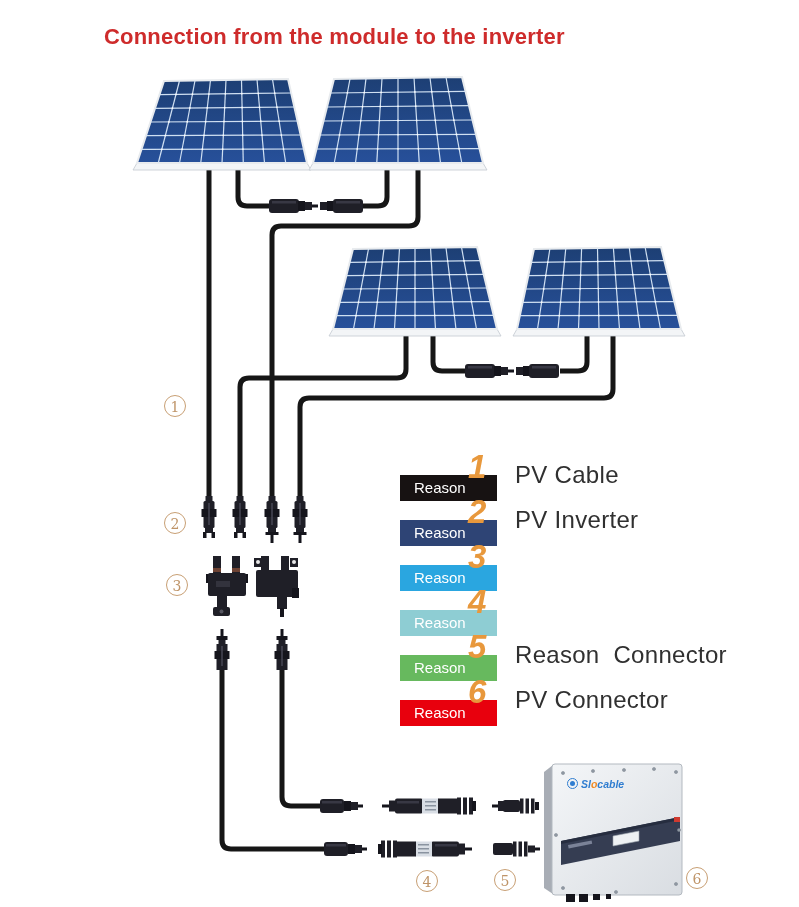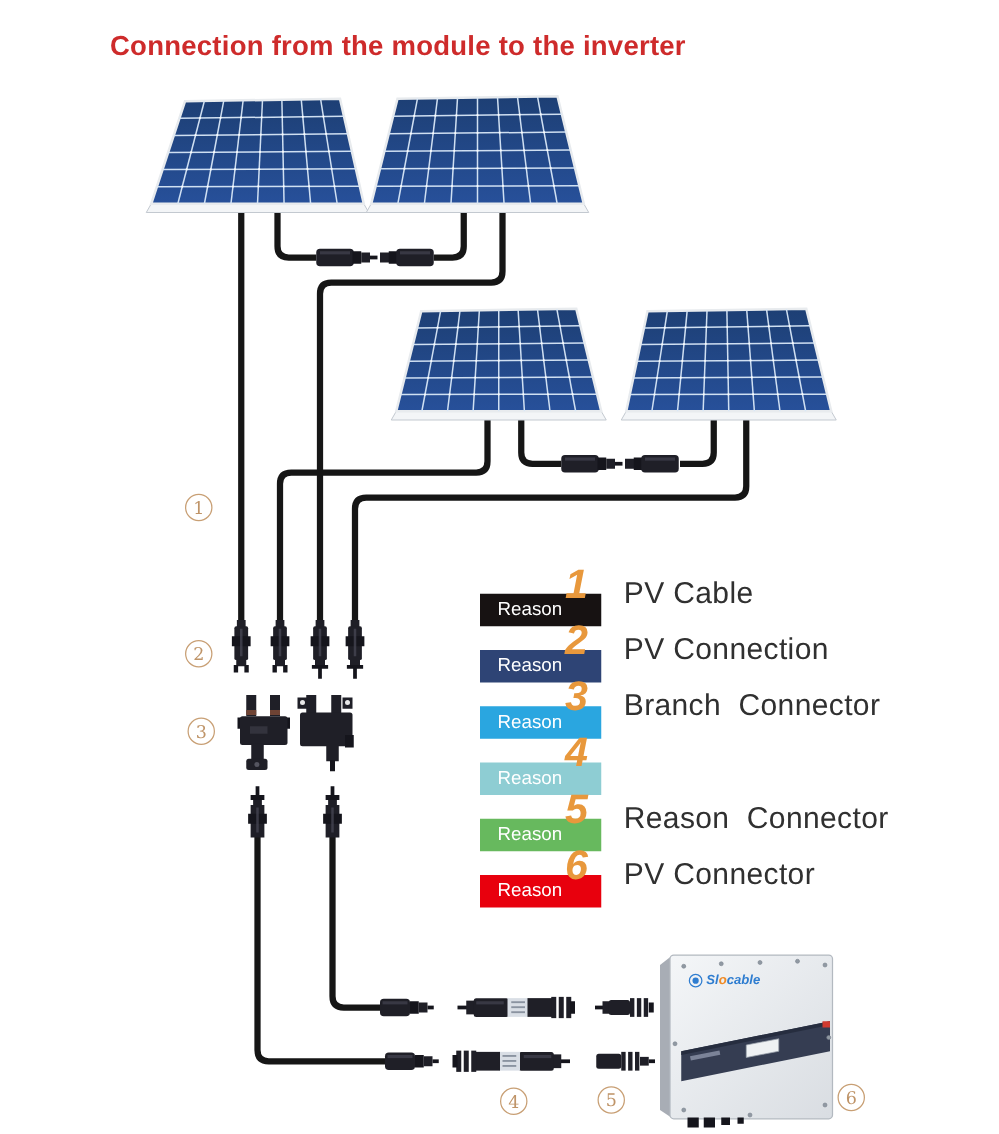--- a/index.html
+++ b/index.html
@@ -1,32 +1,32 @@
 <!DOCTYPE html>
 <html><head>
 <meta charset="utf-8">
 <style>
   html,body{margin:0;padding:0;background:#ffffff;}
   body{width:799px;height:907px;overflow:hidden;font-family:"Liberation Sans",sans-serif;}
-  .stage{position:relative;width:650px;height:907px;background:#ffffff;}
+  .stage{position:relative;width:650px;height:907px;background:#ffffff;margin-left:16px;}
   #diagram{position:absolute;left:0;top:0;}
   .title{position:absolute;left:88px;top:24px;font-size:22px;font-weight:600;letter-spacing:.2px;}
   .legend{position:absolute;left:384px;top:459px;width:340px;}
   .legend-row{position:absolute;left:0;height:34px;width:340px;}
   .badge{position:absolute;left:0;top:16px;width:97px;height:26px;color:#ffffff;
          font-size:15px;font-weight:500;line-height:26px;padding-left:14px;box-sizing:border-box;}
   .badge-num{position:absolute;left:68px;top:-9px;font-size:33px;font-style:italic;font-weight:bold;line-height:1;}
   .legend-label{position:absolute;left:115px;top:2px;font-size:24px;color:#303030;
                 letter-spacing:.3px;white-space:pre;}
   .marker{position:absolute;width:22px;height:22px;border-radius:50%;
           font-family:"DejaVu Serif",serif;font-size:14px;line-height:22px;text-align:center;
           border:1px solid #c89f74;box-sizing:border-box;}
   .m1{left:148px;top:395px;} .m2{left:148px;top:512px;} .m3{left:150px;top:574px;}
   .m4{left:400px;top:870px;} .m5{left:478px;top:869px;} .m6{left:670px;top:867px;}
-  .logo{position:absolute;left:551px;top:778px;display:flex;align-items:flex-end;gap:3px;
+  .logo{position:absolute;left:551px;top:778px;display:flex;align-items:flex-start;gap:3px;
         font-size:10.5px;font-style:italic;font-weight:bold;}
   .logo-icon{width:9px;height:9px;border:1.5px solid #2f7dd0;border-radius:50%;position:relative;display:inline-block;}
   .logo-icon::after{content:"";position:absolute;left:2px;top:2px;width:5px;height:5px;border-radius:50%;background:#2f7dd0;}
 </style>
 </head>
 <body>
 
 <div class="stage">
 
   <svg id="diagram" width="799" height="907" viewBox="0 0 799 907">
@@ -449,26 +449,25 @@
 
   <div class="legend">
     <div class="legend-row" style="top:0">
       <div class="badge" style="background-color: rgb(23, 18, 18);">Reason</div>
       <div class="badge-num" style="color: rgb(232, 152, 60);">1</div>
       <div class="legend-label">PV Cable</div>
     </div>
     <div class="legend-row" style="top:45px">
       <div class="badge" style="background-color: rgb(46, 68, 117);">Reason</div>
       <div class="badge-num" style="color: rgb(232, 152, 60);">2</div>
-      <div class="legend-label">PV Connection</div>
+      <div class="legend-label">PV Inverter</div>
     </div>
     <div class="legend-row" style="top:90px">
       <div class="badge" style="background-color: rgb(42, 166, 224);">Reason</div>
       <div class="badge-num" style="color: rgb(232, 152, 60);">3</div>
-      <div class="legend-label">Branch  Connector</div>
     </div>
     <div class="legend-row" style="top:135px">
       <div class="badge" style="background-color: rgb(142, 205, 211);">Reason</div>
       <div class="badge-num" style="color: rgb(232, 152, 60);">4</div>
     </div>
     <div class="legend-row" style="top:180px">
       <div class="badge" style="background-color: rgb(103, 185, 94);">Reason</div>
       <div class="badge-num" style="color: rgb(232, 152, 60);">5</div>
       <div class="legend-label">Reason  Connector</div>
     </div>

